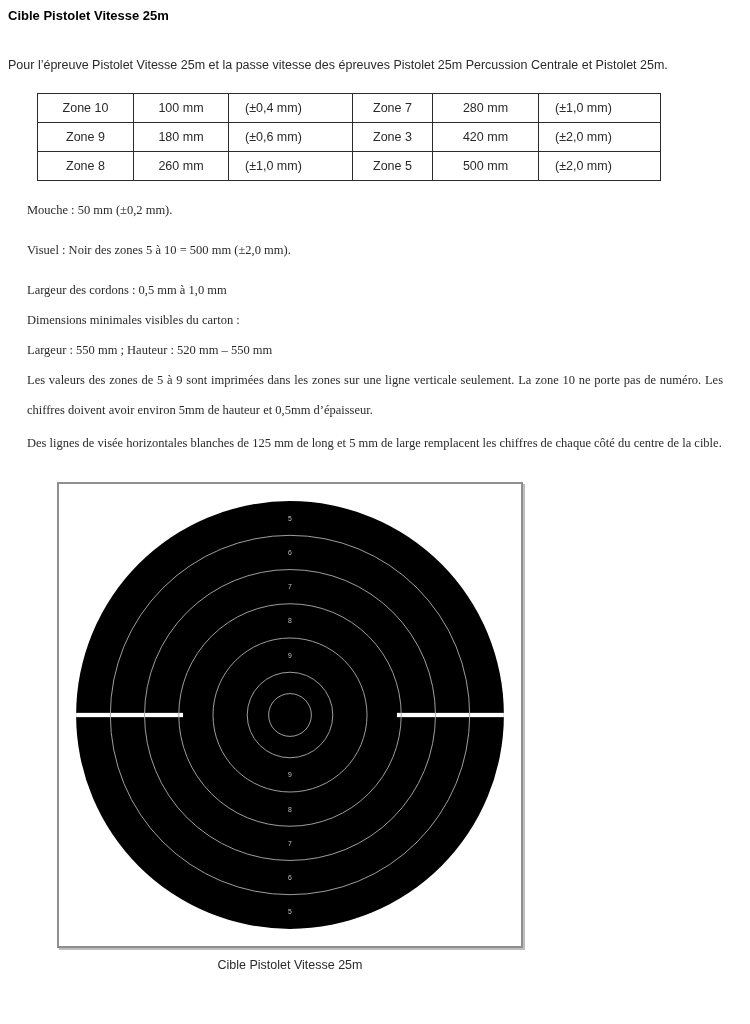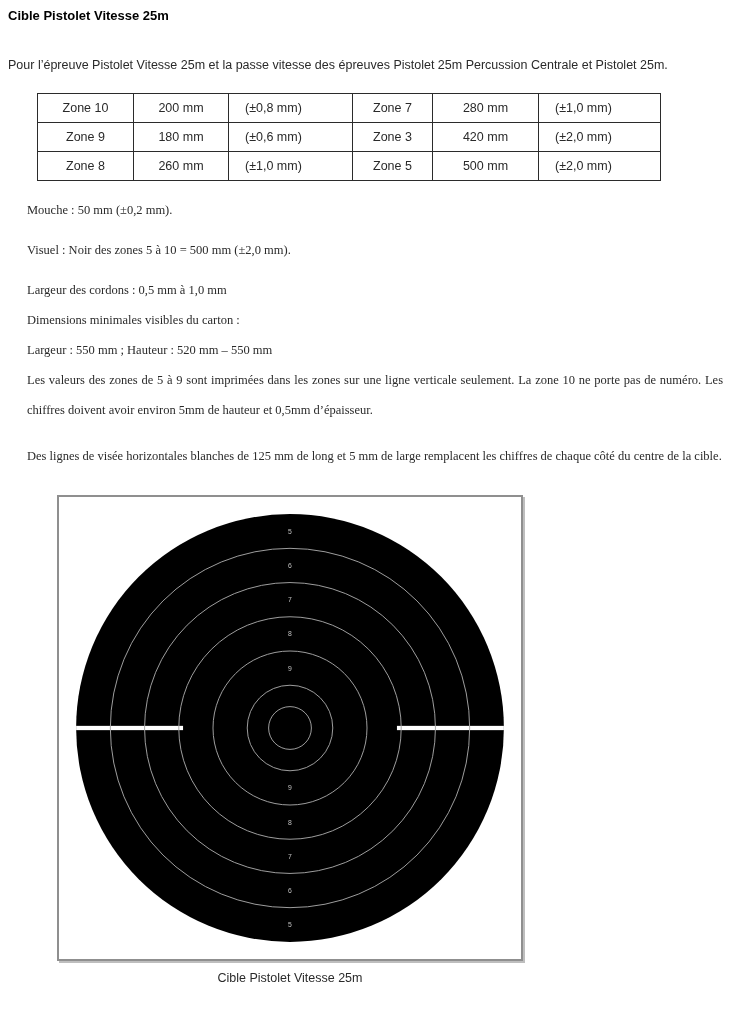--- a/index.html
+++ b/index.html
@@ -50,21 +50,21 @@
     margin: 14px 27px 0 27px;
     font-family: Liberation Serif, serif;
   }
   .body-text p {
     font-size: 12.5px;
     line-height: 30px;
     margin: 0;
     text-align: justify;
   }
   .body-text p.gap { margin-bottom: 10px; }
-  .body-text p.gap-top { margin-top: 16px; }
+  .body-text p.gap-top { margin-top: 3px; }
   .target-figure {
     margin: 24px 0 0 57px;
     width: 462px;
     height: 462px;
     border: 2px solid #8f8f8f;
     box-shadow: 2px 2px 0 rgba(110,110,110,0.45);
     background: #ffffff;
   }
   .target-figure svg { display: block; }
   .target-caption {
@@ -87,22 +87,22 @@
     <col style="width:96px">
       <col style="width:95px">
       <col style="width:124px">
     <col style="width:80px">
       <col style="width:106px">
       <col style="width:122px">
   </colgroup>
   <tbody>
       <tr>
         <td class="col-0">Zone 10</td>
-        <td class="col-1">200 mm</td>
-        <td class="col-2">(±0,8 mm)</td>
+        <td class="col-1">100 mm</td>
+        <td class="col-2">(±0,4 mm)</td>
         <td class="col-3">Zone 7</td>
         <td class="col-4">280 mm</td>
         <td class="col-5">(±1,0 mm)</td>
       </tr>
       <tr>
         <td class="col-0">Zone 9</td>
         <td class="col-1">180 mm</td>
         <td class="col-2">(±0,6 mm)</td>
         <td class="col-3">Zone 3</td>
         <td class="col-4">420 mm</td>

